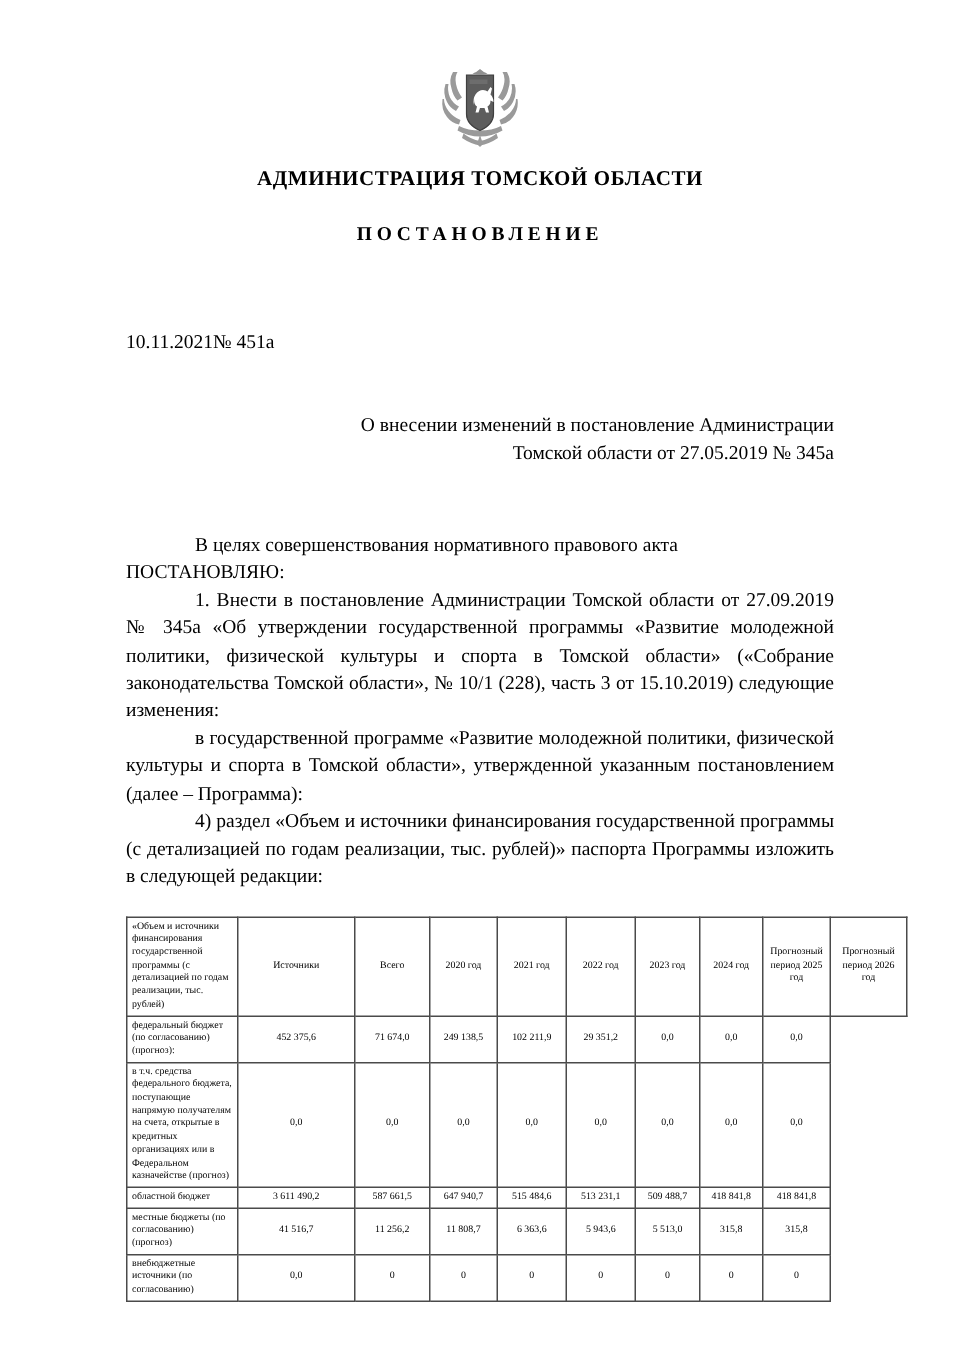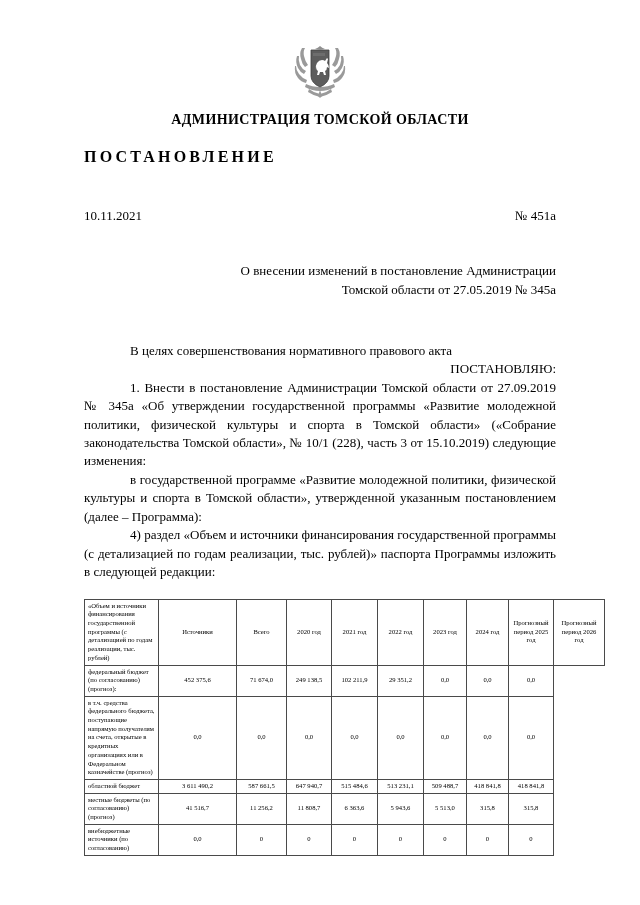--- a/index.html
+++ b/index.html
@@ -39,31 +39,30 @@
   
   .org-title {
     margin-top: 14px;
     text-align: center;
     font-size: 14px;
     font-weight: bold;
     letter-spacing: 0.4px;
   }
   .doc-type {
     margin-top: 20px;
-    text-align: left;
-    font-size: 16px;
+    text-align: center;
+    font-size: 13px;
     font-weight: bold;
     letter-spacing: 3.2px;
   }
 
   
   .meta-row {
-    margin-top: 42px;
+    margin-top: 56px;
     display: flex;
-    justify-content: space-between;
     font-size: 13px;
   }
 
   
   .subject {
     margin-top: 38px;
     text-align: right;
     font-size: 13px;
     line-height: 1.45;
   }
@@ -81,21 +80,20 @@
   .para.justify {
     text-align: justify;
   }
   .lead-line {
     text-indent: 46px;
     margin: 0;
   }
   .shout {
     text-indent: 0;
     margin: 0;
-    text-align: right;
   }
 
   
   .table-wrap {
     margin-top: 17px;
   }
   table.fin {
     border-collapse: collapse;
     width: 470px;
     table-layout: fixed;

